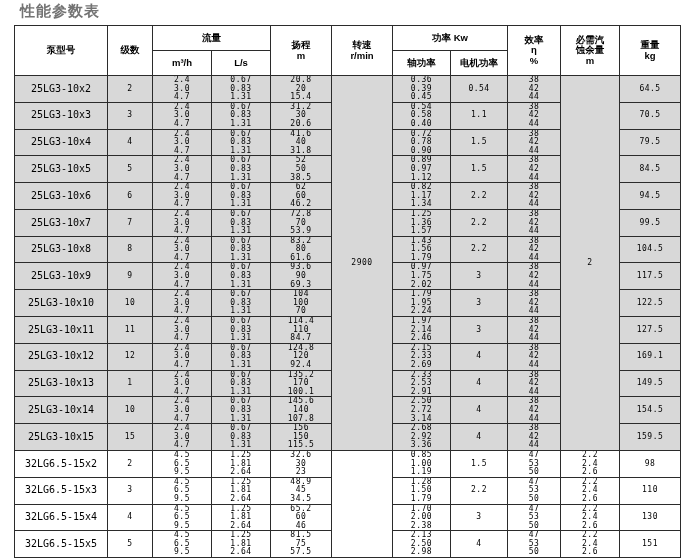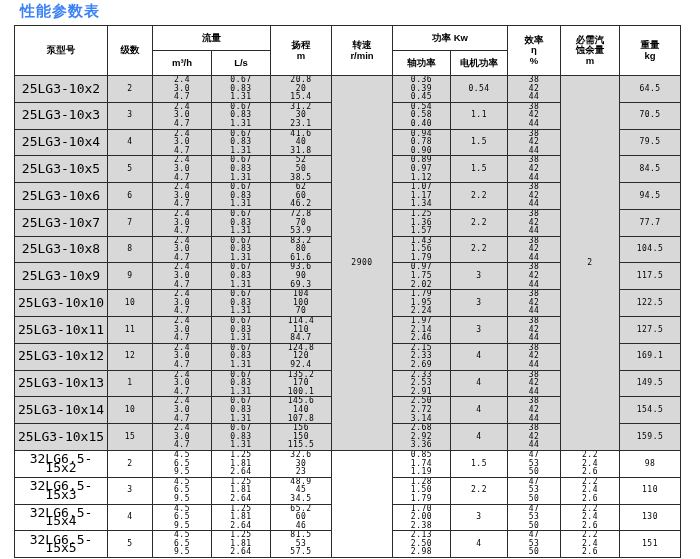--- a/index.html
+++ b/index.html
@@ -6,21 +6,21 @@
     margin: 0; padding: 0;
     width: 700px; height: 559px;
     background: #ffffff;
     overflow: hidden;
     font-family: "Liberation Sans", sans-serif;
   }
   .page { padding: 2px 0 0 14px; }
   .title {
     font-size: 15px;
     font-weight: bold;
-    color: #3b82f6;
+    color: #737373;
     margin: 0 0 4px 6px;
     letter-spacing: 1px;
   }
   table {
     border-collapse: collapse;
     table-layout: fixed;
     width: 666px;
     border: 1px solid var(--border-c);
   }
   th, td {
@@ -40,21 +40,21 @@
     background: #ffffff;
   }
   tbody tr { height: 26.7px; }
   tbody td {
     font-size: 8px;
     line-height: 8.6px;
     font-family: "DejaVu Sans Mono", monospace;
     letter-spacing: 0.5px;
   }
   tbody td.multi { white-space: pre-line; }
-  tbody td.model { font-size: 13px; letter-spacing: 0; }
+  tbody td.model { font-size: 10px; letter-spacing: 0; }
   tr.shaded td { background: var(--shaded-c); }
 </style>
 </head>
 <body>
 
 <div class="page">
   <div class="title">性能参数表</div>
 
   <table>
     <colgroup>
@@ -124,21 +124,21 @@
           <td class="model">25LG3-10x3</td>
           <td>3</td>
           <td class="multi">2.4
 3.0
 4.7</td>
           <td class="multi">0.67
 0.83
 1.31</td>
           <td class="multi">31.2
 30
-23.1</td>
+20.6</td>
           <td class="multi">0.54
 0.58
 0.40</td>
           <td>1.1</td>
           <td class="multi">38
 42
 44</td>
           <td>70.5</td>
         </tr>
         <tr class="shaded">
@@ -146,21 +146,21 @@
           <td>4</td>
           <td class="multi">2.4
 3.0
 4.7</td>
           <td class="multi">0.67
 0.83
 1.31</td>
           <td class="multi">41.6
 40
 31.8</td>
-          <td class="multi">0.94
+          <td class="multi">0.72
 0.78
 0.90</td>
           <td>1.5</td>
           <td class="multi">38
 42
 44</td>
           <td>79.5</td>
         </tr>
         <tr class="shaded">
           <td class="model">25LG3-10x5</td>
@@ -188,21 +188,21 @@
           <td>6</td>
           <td class="multi">2.4
 3.0
 4.7</td>
           <td class="multi">0.67
 0.83
 1.31</td>
           <td class="multi">62
 60
 46.2</td>
-          <td class="multi">1.07
+          <td class="multi">0.82
 1.17
 1.34</td>
           <td>2.2</td>
           <td class="multi">38
 42
 44</td>
           <td>94.5</td>
         </tr>
         <tr class="shaded">
           <td class="model">25LG3-10x7</td>
@@ -216,21 +216,21 @@
           <td class="multi">72.8
 70
 53.9</td>
           <td class="multi">1.25
 1.36
 1.57</td>
           <td>2.2</td>
           <td class="multi">38
 42
 44</td>
-          <td>77.7</td>
+          <td>99.5</td>
         </tr>
         <tr class="shaded">
           <td class="model">25LG3-10x8</td>
           <td>8</td>
           <td class="multi">2.4
 3.0
 4.7</td>
           <td class="multi">0.67
 0.83
 1.31</td>
@@ -400,21 +400,21 @@
 6.5
 9.5</td>
           <td class="multi">1.25
 1.81
 2.64</td>
           <td class="multi">32.6
 30
 23</td>
           <td rowspan="4"></td>
           <td class="multi">0.85
-1.74
+1.00
 1.19</td>
           <td>1.5</td>
           <td class="multi">47
 53
 50</td>
           <td class="multi">2.2
 2.4
 2.6</td>
           <td>98</td>
         </tr>
@@ -469,21 +469,21 @@
         <tr>
           <td class="model">32LG6.5-15x5</td>
           <td>5</td>
           <td class="multi">4.5
 6.5
 9.5</td>
           <td class="multi">1.25
 1.81
 2.64</td>
           <td class="multi">81.5
-53
+75
 57.5</td>
           <td class="multi">2.13
 2.50
 2.98</td>
           <td>4</td>
           <td class="multi">47
 53
 50</td>
           <td class="multi">2.2
 2.4

